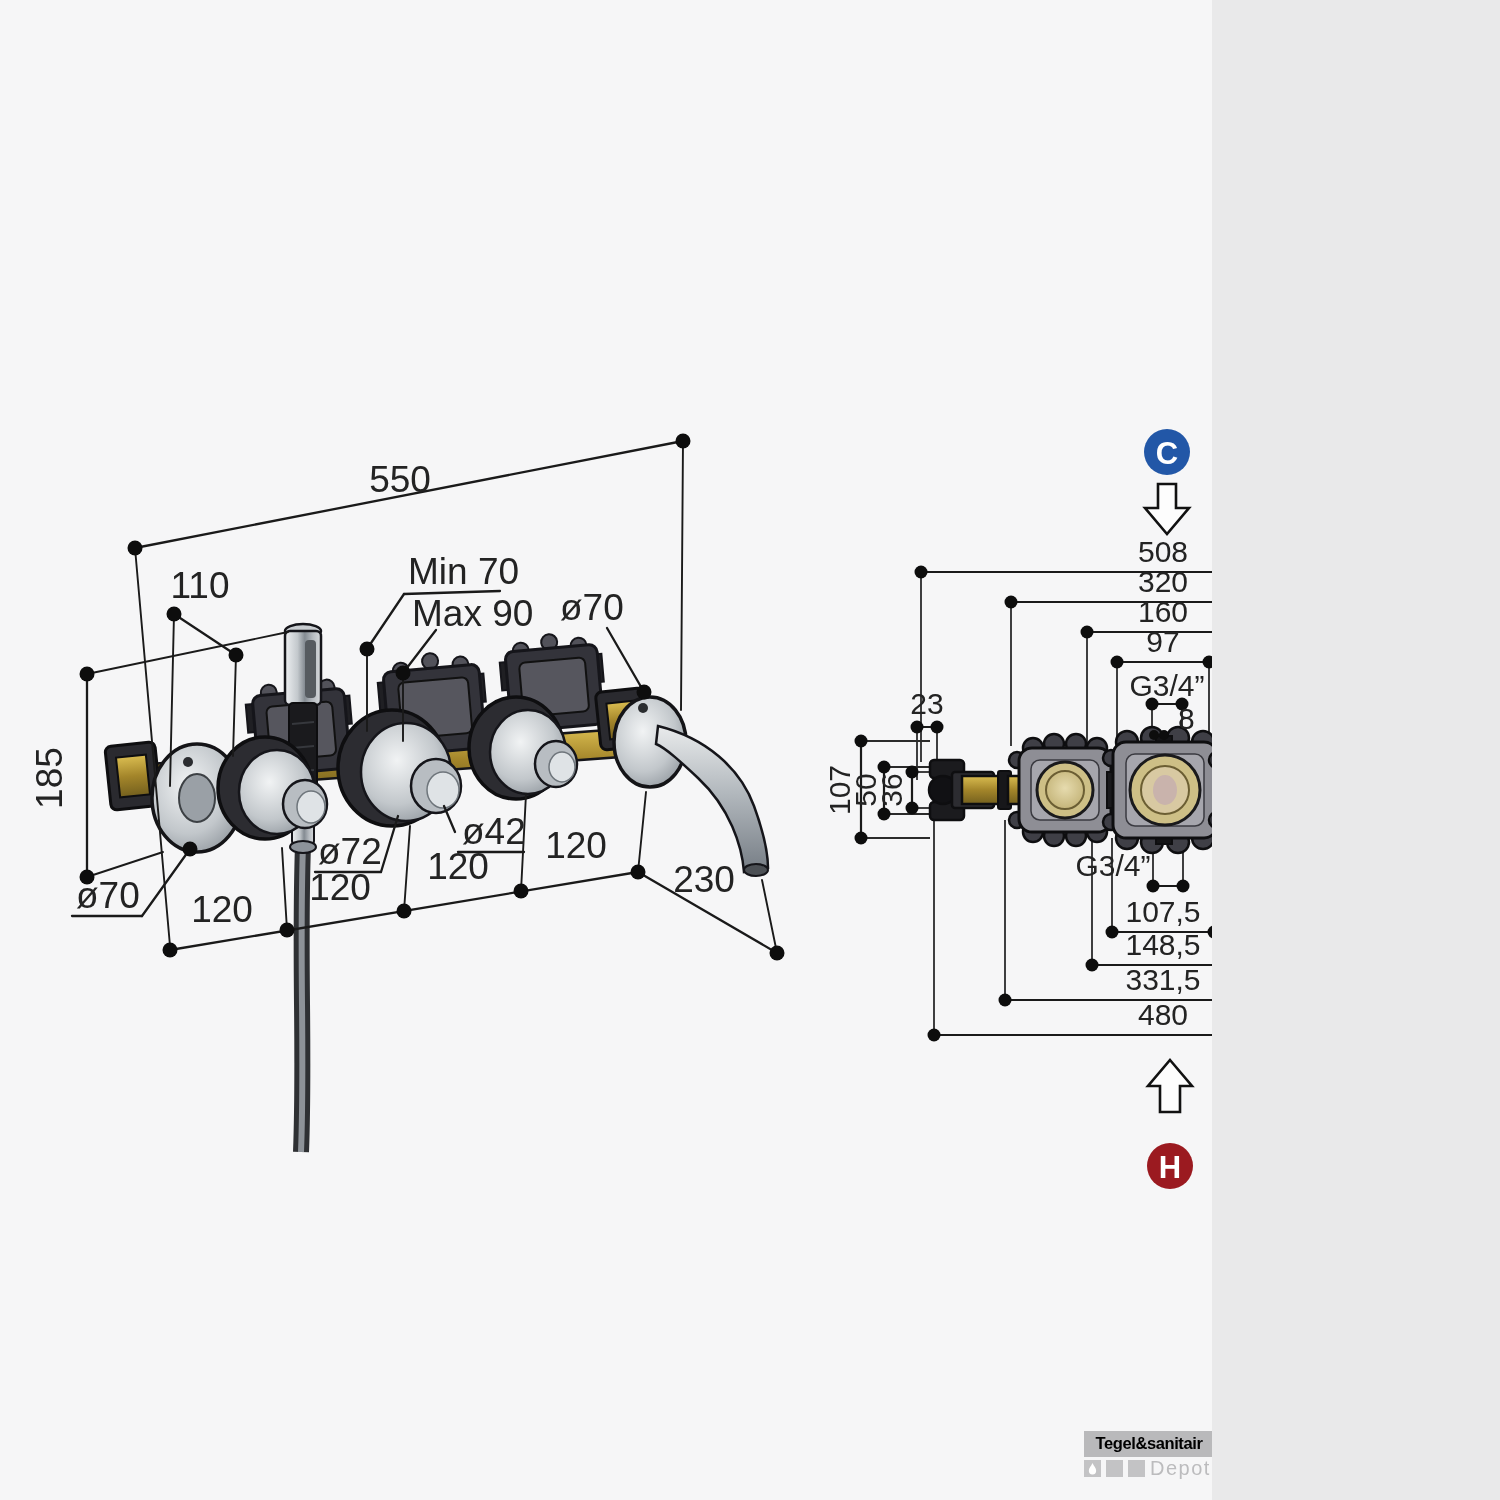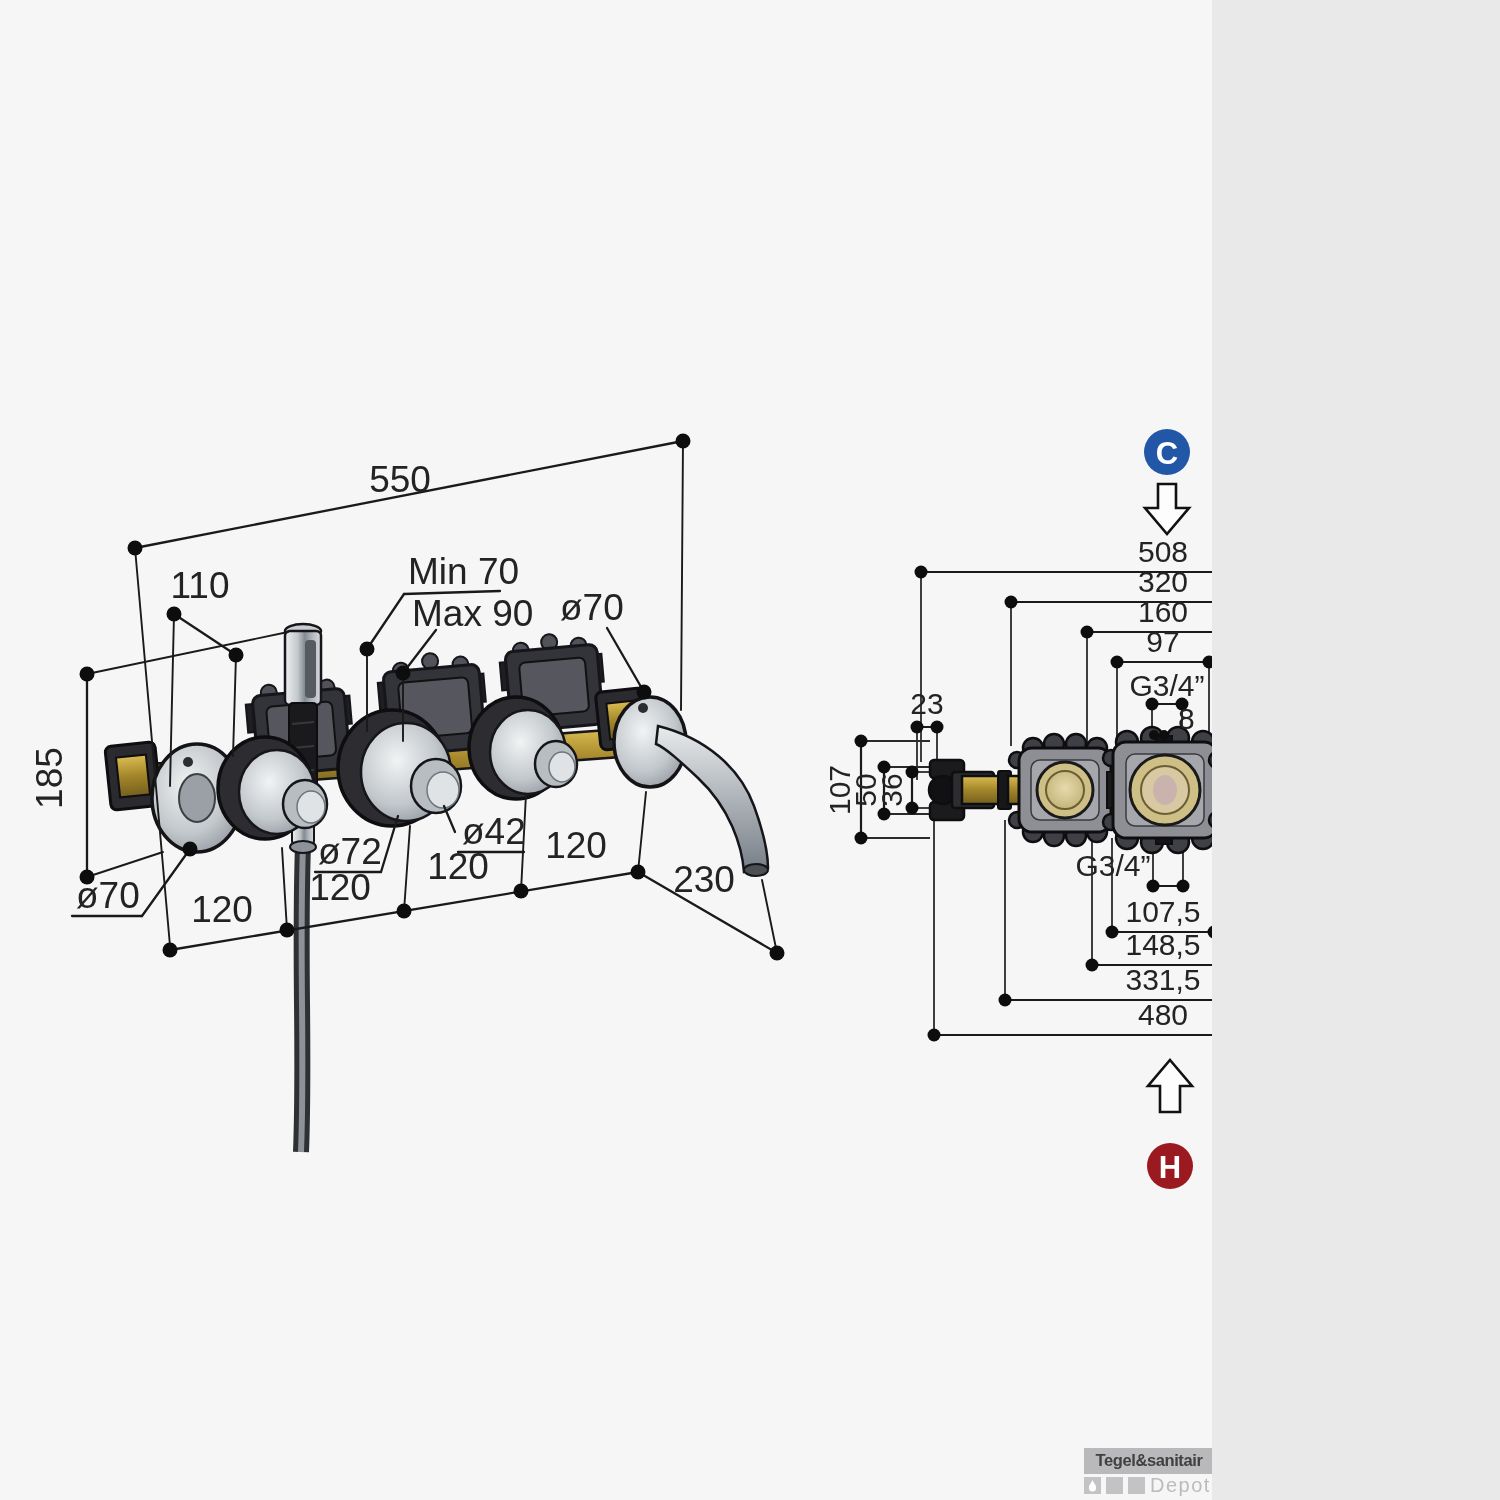--- a/index.html
+++ b/index.html
@@ -3,23 +3,23 @@
 <meta charset="utf-8">
 <style>
   html,body{margin:0;padding:0;background:#e9e9ea;}
   .stage{position:relative;width:1212px;height:1500px;background:#f6f6f7;overflow:hidden;
          font-family:"Liberation Sans",sans-serif;}
   svg text{fill:#232323;font-family:"Liberation Sans",sans-serif;}
   .dimtxt{font-size:37px;}
   .dimtxt2{font-size:30px;}
   .indletter{font-size:31px;font-weight:bold;fill:#ffffff;}
   .logo{position:absolute;right:0;bottom:0;width:128px;}
-  .logo-banner{background:#b9b9bb;color:#404040;font-weight:bold;font-size:16.5px;
+  .logo-banner{background:#b9b9bb;color:#000000;font-weight:bold;font-size:16.5px;
                padding:3px 3px 4px 5px;white-space:nowrap;letter-spacing:-0.4px;text-align:center;}
-  .logo-row{display:flex;align-items:flex-end;margin-top:3px;padding-bottom:6px;}
+  .logo-row{display:flex;align-items:flex-end;margin-top:3px;padding-bottom:23px;}
   .logo-sq{width:17px;height:17px;background:#c3c3c5;margin-right:5px;display:flex;
            align-items:center;justify-content:center;}
   .logo-depot{color:#bcbcbe;font-size:20px;letter-spacing:1.5px;line-height:17px;}
 </style>
 </head>
 <body>
 
 <div class="stage">
 <svg width="1500" height="1500" viewBox="0 0 1500 1500">
   <defs>

